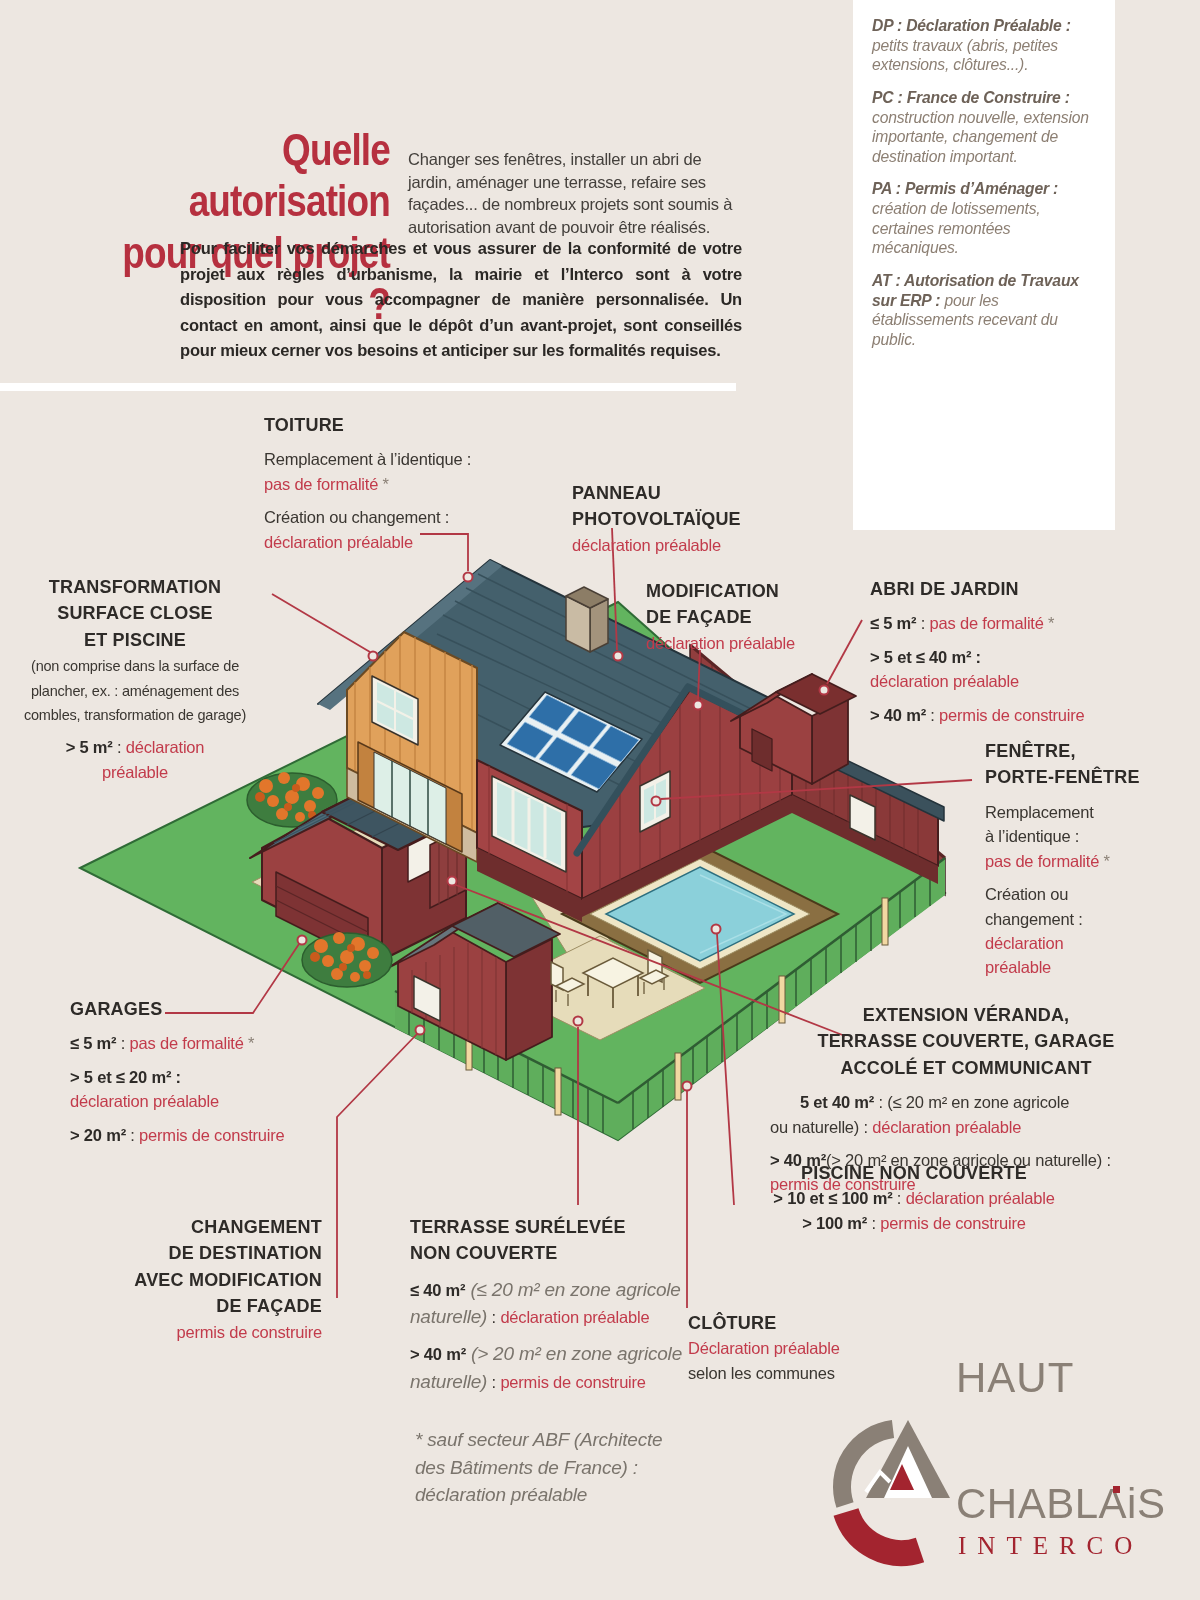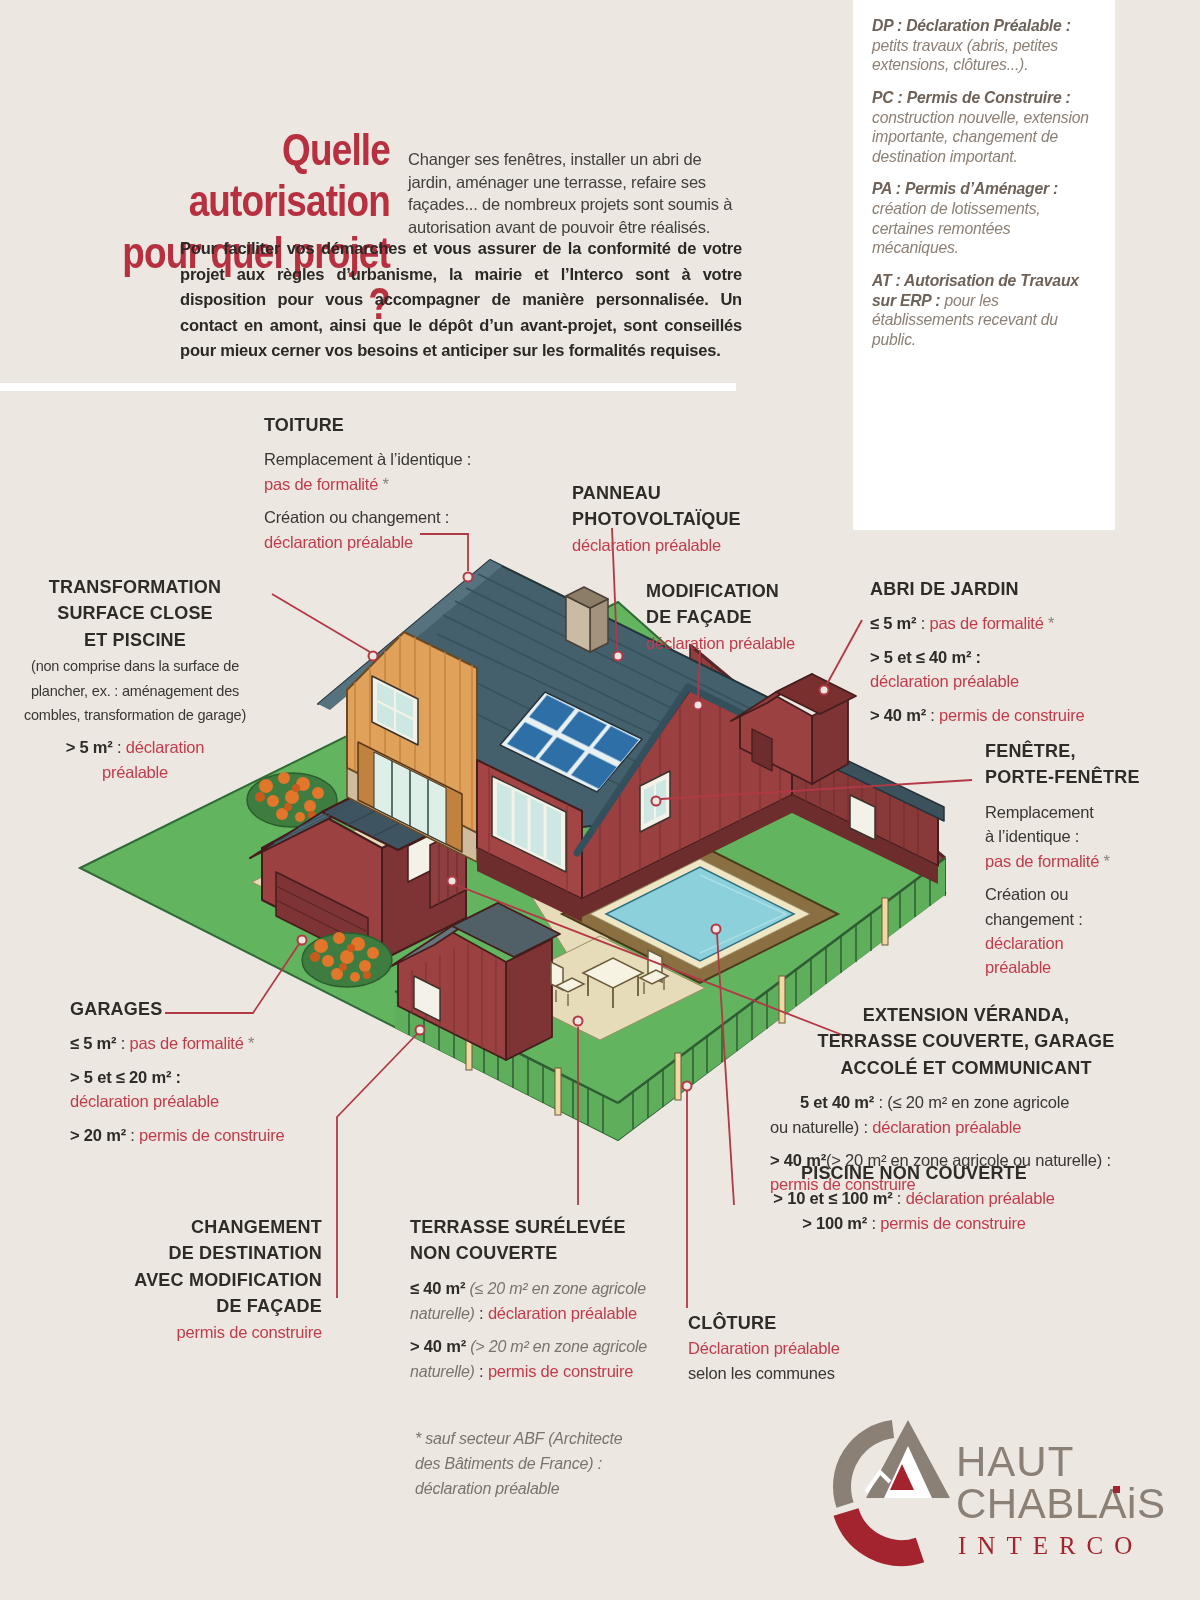--- a/index.html
+++ b/index.html
@@ -29,24 +29,24 @@
   .ann .gap{height:9px;}
   .ann.right{text-align:right;}
   .ann .ln.center{text-align:center;}
   .ann .ln.indent{padding-left:30px;}
   .seg.t{font-weight:700;font-size:18px;color:#2E2B28;letter-spacing:.2px;}
   .seg.d{color:#3A3631;}
   .seg.m{font-weight:700;color:#2E2B28;}
   .seg.r{color:#C23B4B;}
   .seg.g{color:#8B8076;}
   .seg.s{font-size:14.5px;color:#3A3631;}
-  .seg.i{font-style:italic;color:#7A746C;font-size:16px;}
+  .seg.i{font-style:italic;color:#7A746C;font-size:19px;}
   .ann.center-block{text-align:left;}
   
-  .logo-haut{left:956px;top:1438px;font-size:42px;color:#8A8076;letter-spacing:1px;font-weight:400;}
+  .logo-haut{left:956px;top:1354px;font-size:42px;color:#8A8076;letter-spacing:1px;font-weight:400;}
   .logo-chablais{left:956px;top:1480px;font-size:42px;color:#8A8076;letter-spacing:.5px;font-weight:400;}
   .logo-idot{left:1113px;top:1486px;width:7px;height:7px;background:#A3242F;}
   .logo-interco{left:958px;top:1532px;font-family:"Liberation Serif",serif;font-size:25px;
      color:#A3242F;letter-spacing:11px;}
 </style>
 </head>
 <body>
 
 <div class="page">
 
@@ -275,21 +275,21 @@
   <div>Quelle autorisation</div>
   <div>pour quel projet ?</div>
 </div>
 <div class="abs intro1">Changer ses fenêtres, installer un abri de jardin, aménager une terrasse, refaire ses façades... de nombreux projets sont soumis à autorisation avant de pouvoir être réalisés.</div>
 <div class="abs intro2">Pour faciliter vos démarches et vous assurer de la conformité de votre projet aux règles d’urbanisme, la mairie et l’Interco sont à votre disposition pour vous accompagner de manière personnalisée. Un contact en amont, ainsi que le dépôt d’un avant-projet, sont conseillés pour mieux cerner vos besoins et anticiper sur les formalités requises.</div>
 <div class="abs divider"></div>
 
 <div class="abs panel">
   <div class="defs">
     <p class="def"><b>DP : Déclaration Préalable :</b> <span>petits travaux (abris, petites extensions, clôtures...).</span></p>
-    <p class="def"><b>PC : Permis de Construire :</b> <span>construction nouvelle, extension importante, changement de destination important.</span></p>
+    <p class="def"><b>PC : France de Construire :</b> <span>construction nouvelle, extension importante, changement de destination important.</span></p>
     <p class="def"><b>PA : Permis d’Aménager :</b> <span>création de lotissements, certaines remontées mécaniques.</span></p>
     <p class="def"><b>AT : Autorisation de Travaux sur ERP :</b> <span>pour les établissements recevant du public.</span></p>
   </div>
 </div>
 
 <div class="abs ann" style="left:264px;top:414px;width:260px;">
       <div class="ln"><span class="seg t">TOITURE</span></div>
       <div class="gap"></div>
       <div class="ln"><span class="seg d">Remplacement à l’identique :</span></div>
       <div class="ln"><span class="seg r">pas de formalité</span><span class="seg g"> *</span></div>

